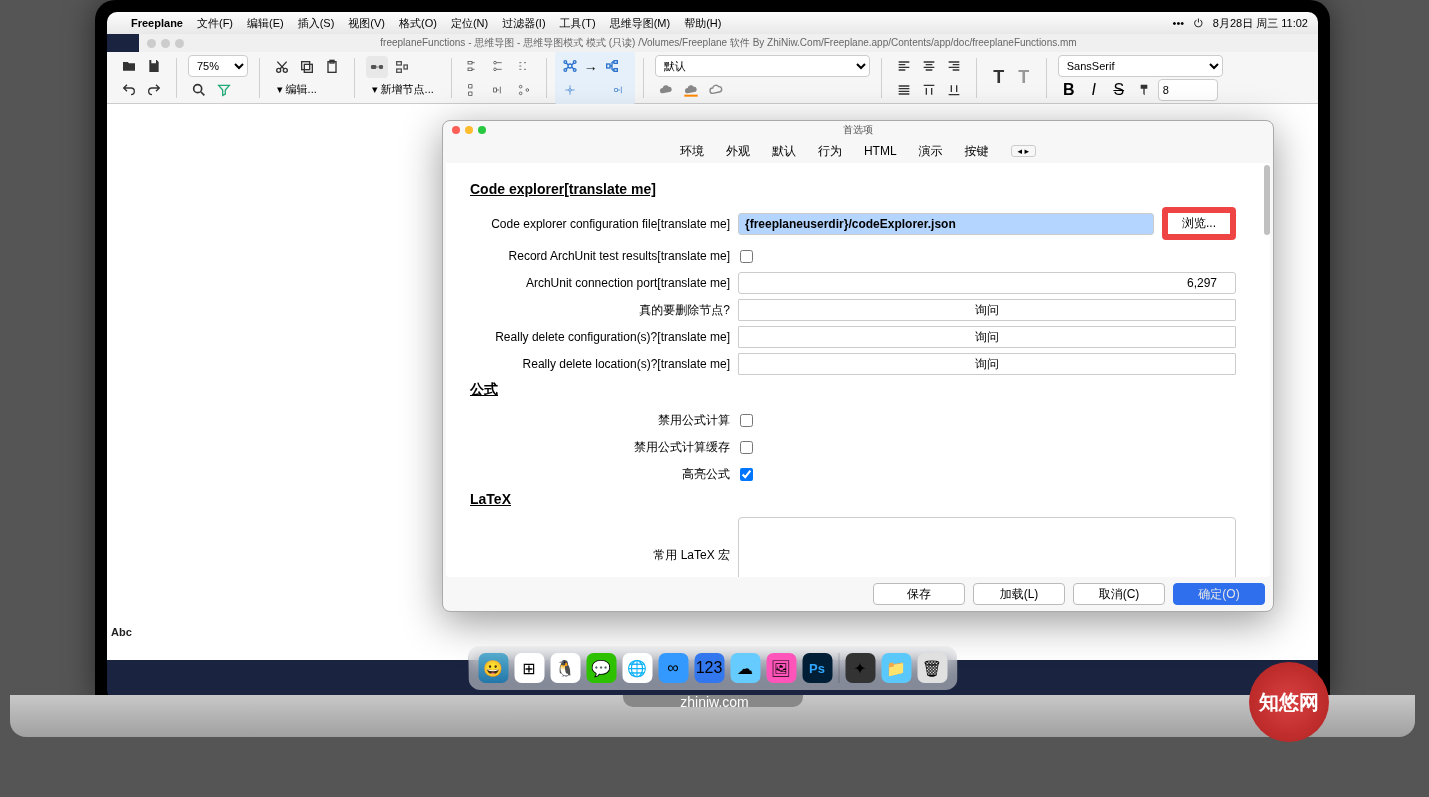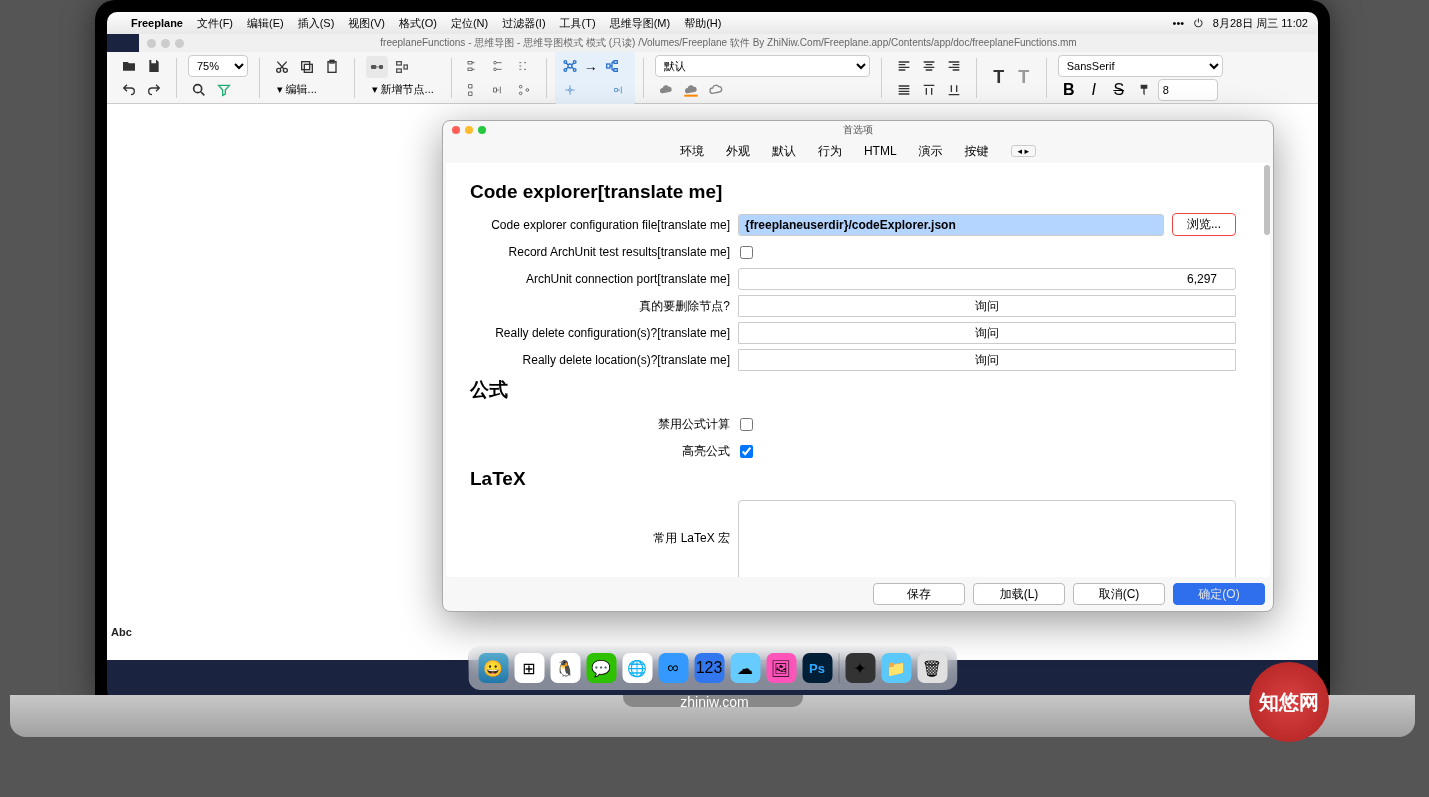--- a/index.html
+++ b/index.html
@@ -34,28 +34,28 @@
 .abc { position: absolute; bottom: 22px; left: 4px; font-size: 11px; font-weight: 600; color: #222; }
 
 .dialog { position: absolute; left: 335px; top: 108px; width: 832px; height: 492px; background: #f7f7f7; border: 1px solid #aaa; border-radius: 8px; box-shadow: 0 10px 40px rgba(0,0,0,.4); display: flex; flex-direction: column; }
 .dlg-title { height: 18px; display: flex; align-items: center; justify-content: center; font-size: 10px; color: #555; position: relative; }
 .dlg-title .dots { position: absolute; left: 9px; display: flex; gap: 5px; }
 .dlg-title .dots span { width: 8px; height: 8px; border-radius: 50%; display: inline-block; }
 .dlg-tabs { height: 24px; display: flex; align-items: center; justify-content: center; gap: 22px; font-size: 12px; }
 .dlg-tabs span { cursor: pointer; }
 .dlg-scroll { position: absolute; right: 3px; top: 44px; width: 6px; height: 70px; background: #c0c0c0; border-radius: 3px; }
 .dlg-body { flex: 1; padding: 12px 34px 8px 24px; overflow: hidden; background: #fff; margin: 0 3px; border-radius: 0 0 4px 4px; }
-.section-h { font-size: 19px; font-weight: 700; margin: 6px 0 10px 0; }
+.section-h { font-size: 14px; font-weight: 700; margin: 6px 0 10px 0; text-decoration: underline; }
 .field-row { display: flex; align-items: center; margin-bottom: 5px; min-height: 22px; }
 .field-label { width: 268px; text-align: right; font-size: 12px; padding-right: 8px; }
 .field-input { flex: 1; }
 .field-input input[type=text] { width: 100%; height: 22px; border: 1px solid #ccc; border-radius: 3px; padding: 0 6px; font-size: 12px; }
 .field-input input[type=text].selected { background: #b4d5ff; font-weight: 600; }
 .field-input textarea { width: 100%; height: 82px; border: 1px solid #ccc; border-radius: 4px; padding: 4px; font-size: 12px; resize: none; }
-.browse-btn { margin-left: 8px; padding: 2px 14px; font-size: 12px; border: 1px solid #ef4444; border-radius: 4px; background: #fff; }
+.browse-btn { margin-left: 8px; padding: 2px 14px; font-size: 12px; border: 6px solid #ef4444; border-radius: 4px; background: #fff; }
 .spinner { flex: 1; display: flex; justify-content: flex-end; }
 .spinner input { width: 100%; border: 1px solid #ccc; border-radius: 3px; text-align: right; padding: 0 18px 0 6px; height: 22px; font-size: 12px; }
 .dropdown { flex: 1; border: 1px solid #ccc; border-radius: 1px; height: 22px; display: flex; align-items: center; justify-content: center; font-size: 12px; background: #fff; }
 .chk { margin-left: 2px; }
 .dlg-footer { height: 34px; display: flex; align-items: center; justify-content: flex-end; gap: 8px; padding: 0 8px; }
 .dlg-footer button { min-width: 92px; height: 22px; border: 1px solid #bbb; border-radius: 4px; background: #fff; font-size: 12px; }
 .dlg-footer button.primary { background: #2f6fed; color: #e5e5e5; border-color: #2f6fed; }
 
 .dock { position: absolute; bottom: 10px; left: 50%; transform: translateX(-50%); height: 44px; background: rgba(240,240,240,.5); border-radius: 12px; display: flex; align-items: center; gap: 6px; padding: 0 10px; backdrop-filter: blur(10px); }
 .dock-icon { width: 30px; height: 30px; border-radius: 7px; display: flex; align-items: center; justify-content: center; font-size: 16px; }
@@ -415,20 +415,24 @@
               <span>询问</span>
             </div>
         </div>
 
         <div class="section-h">公式</div>
         <div class="field-row">
           <div class="field-label">禁用公式计算</div>
           <input type="checkbox" class="chk" style="">
         </div>
         <div class="field-row">
+          <div class="field-label">禁用公式计算缓存</div>
+          <input type="checkbox" class="chk" style="">
+        </div>
+        <div class="field-row">
           <div class="field-label">高亮公式</div>
           <input type="checkbox" class="chk" checked="" style="">
         </div>
 
         <div class="section-h">LaTeX</div>
         <div class="field-row" style="align-items:flex-start">
           <div class="field-label" style="padding-top:30px">常用 LaTeX 宏</div>
           <div class="field-input"><textarea style=""></textarea></div>
         </div>
       </div>

